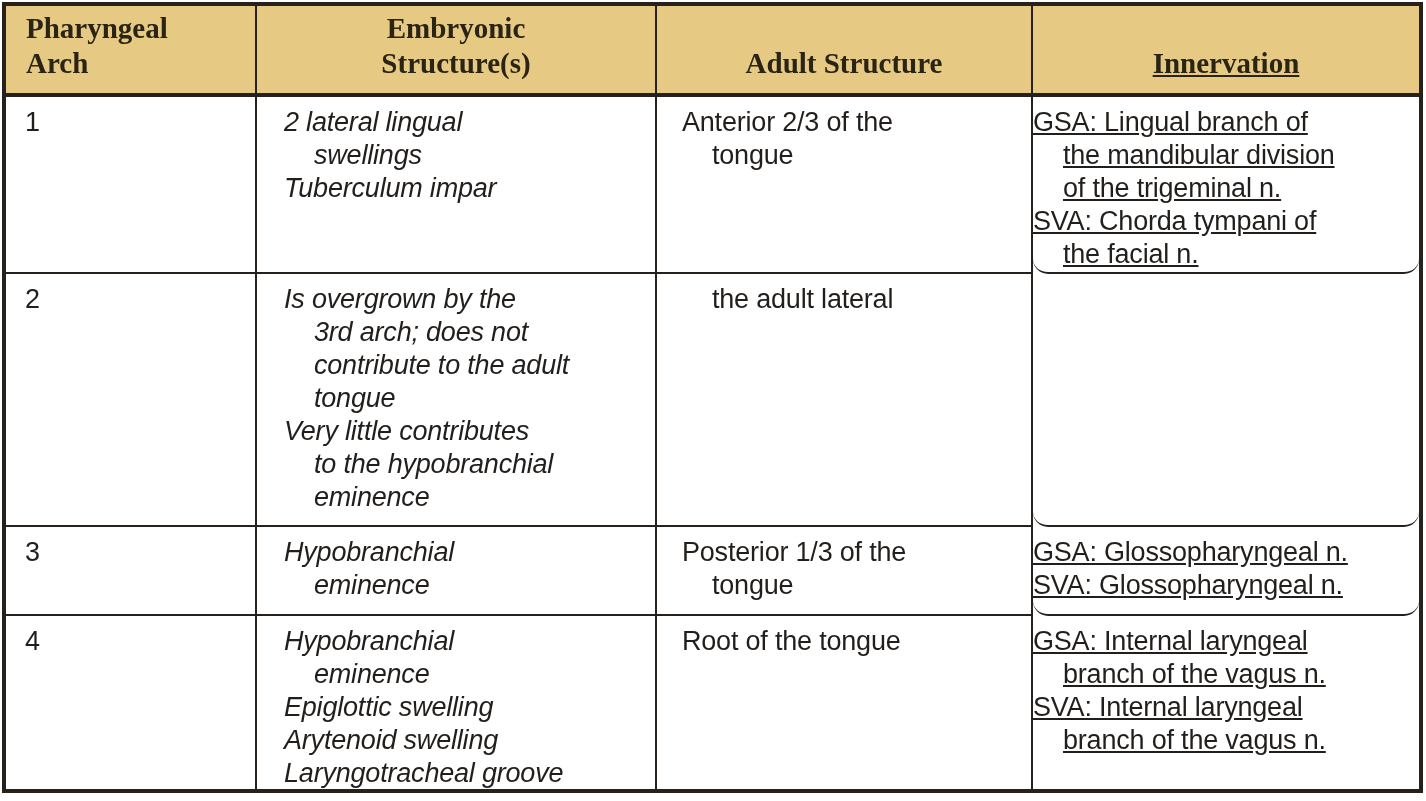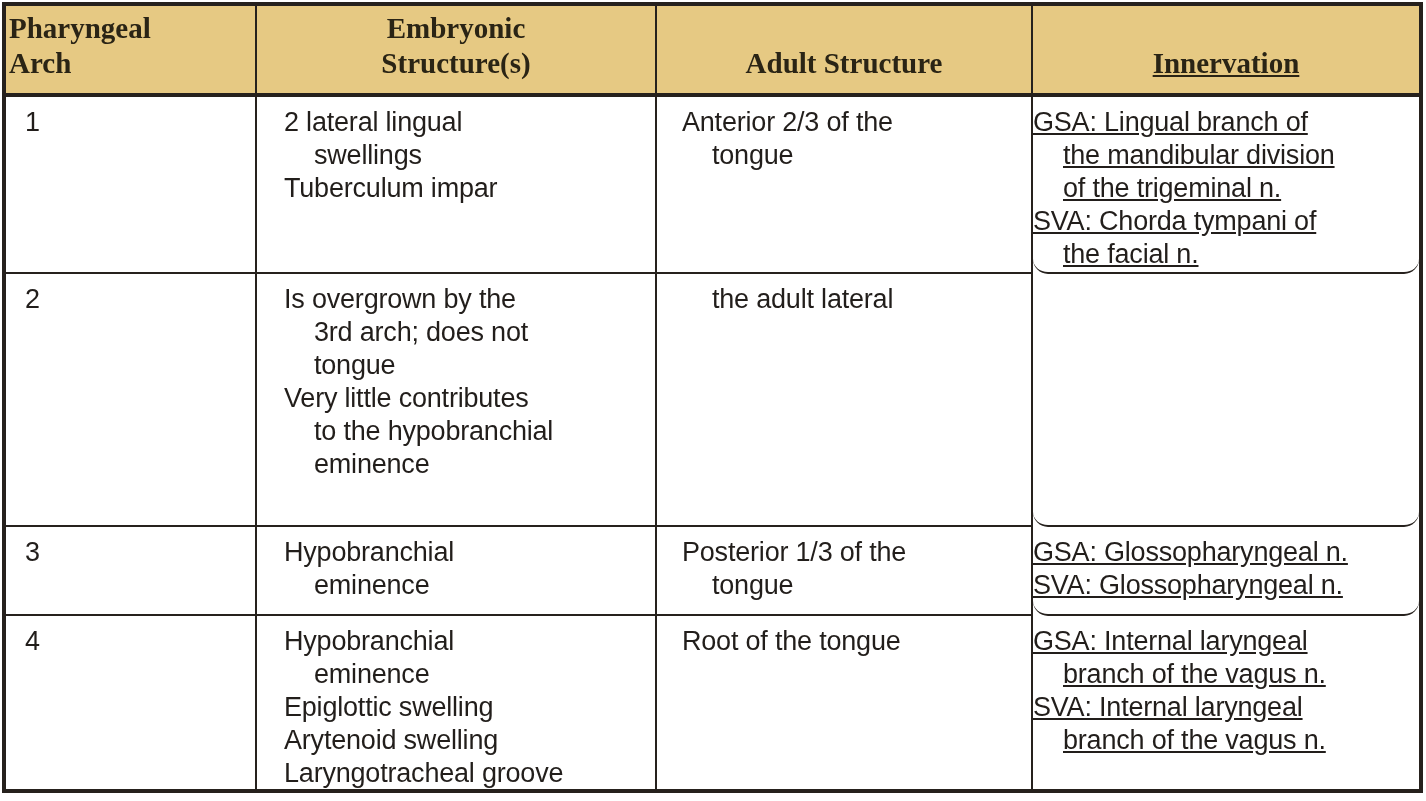--- a/index.html
+++ b/index.html
@@ -39,31 +39,31 @@
     font-family:"Liberation Serif", serif;
     font-weight:bold;
     font-size:29px;
     line-height:35px;
     color:#2a2415;
     display:flex;
     flex-direction:column;
     justify-content:flex-end;
     padding:6px 10px 12px 10px;
   }
-  .cell.header.align-left{align-items:flex-start;padding-left:3px;}
+  .cell.header.align-left{align-items:flex-start;padding-left:20px;}
   .cell.header.align-center{align-items:center;text-align:left;}
   
   .cell.body{
     font-size:27px;
     line-height:33px;
     letter-spacing:-0.2px;
     padding-top:9px;
   }
   .cell.body.col-arch{padding-left:19px;}
-  .cell.body.col-embryonic{padding-left:27px;padding-right:23px;}
+  .cell.body.col-embryonic{padding-left:27px;padding-right:23px;font-style:italic;}
   .cell.body.col-adult{padding-left:25px;padding-right:8px;}
   .cell.body.col-innervation{padding-right:6px;border-radius:15px;}
   .line{white-space:nowrap;}
   .line.cont{padding-left:30px;}
 </style>
 </head>
 <body>
 
 <div class="table-frame" id="table-root">
     <div class="cell header align-left">
@@ -109,20 +109,21 @@
         <div class="line cont">the facial n.</div>
       </div>
     </div>
     <div class="cell body col-arch">
       <div class="line">2</div>
     </div>
     <div class="cell body col-embryonic">
       <div class="item">
         <div class="line">Is overgrown by the</div>
         <div class="line cont">3rd arch; does not</div>
+        <div class="line cont">contribute to the adult</div>
         <div class="line cont">tongue</div>
       </div>
       <div class="item">
         <div class="line">Very little contributes</div>
         <div class="line cont">to the hypobranchial</div>
         <div class="line cont">eminence</div>
       </div>
     </div>
     <div class="cell body col-adult">
       <div class="item">

